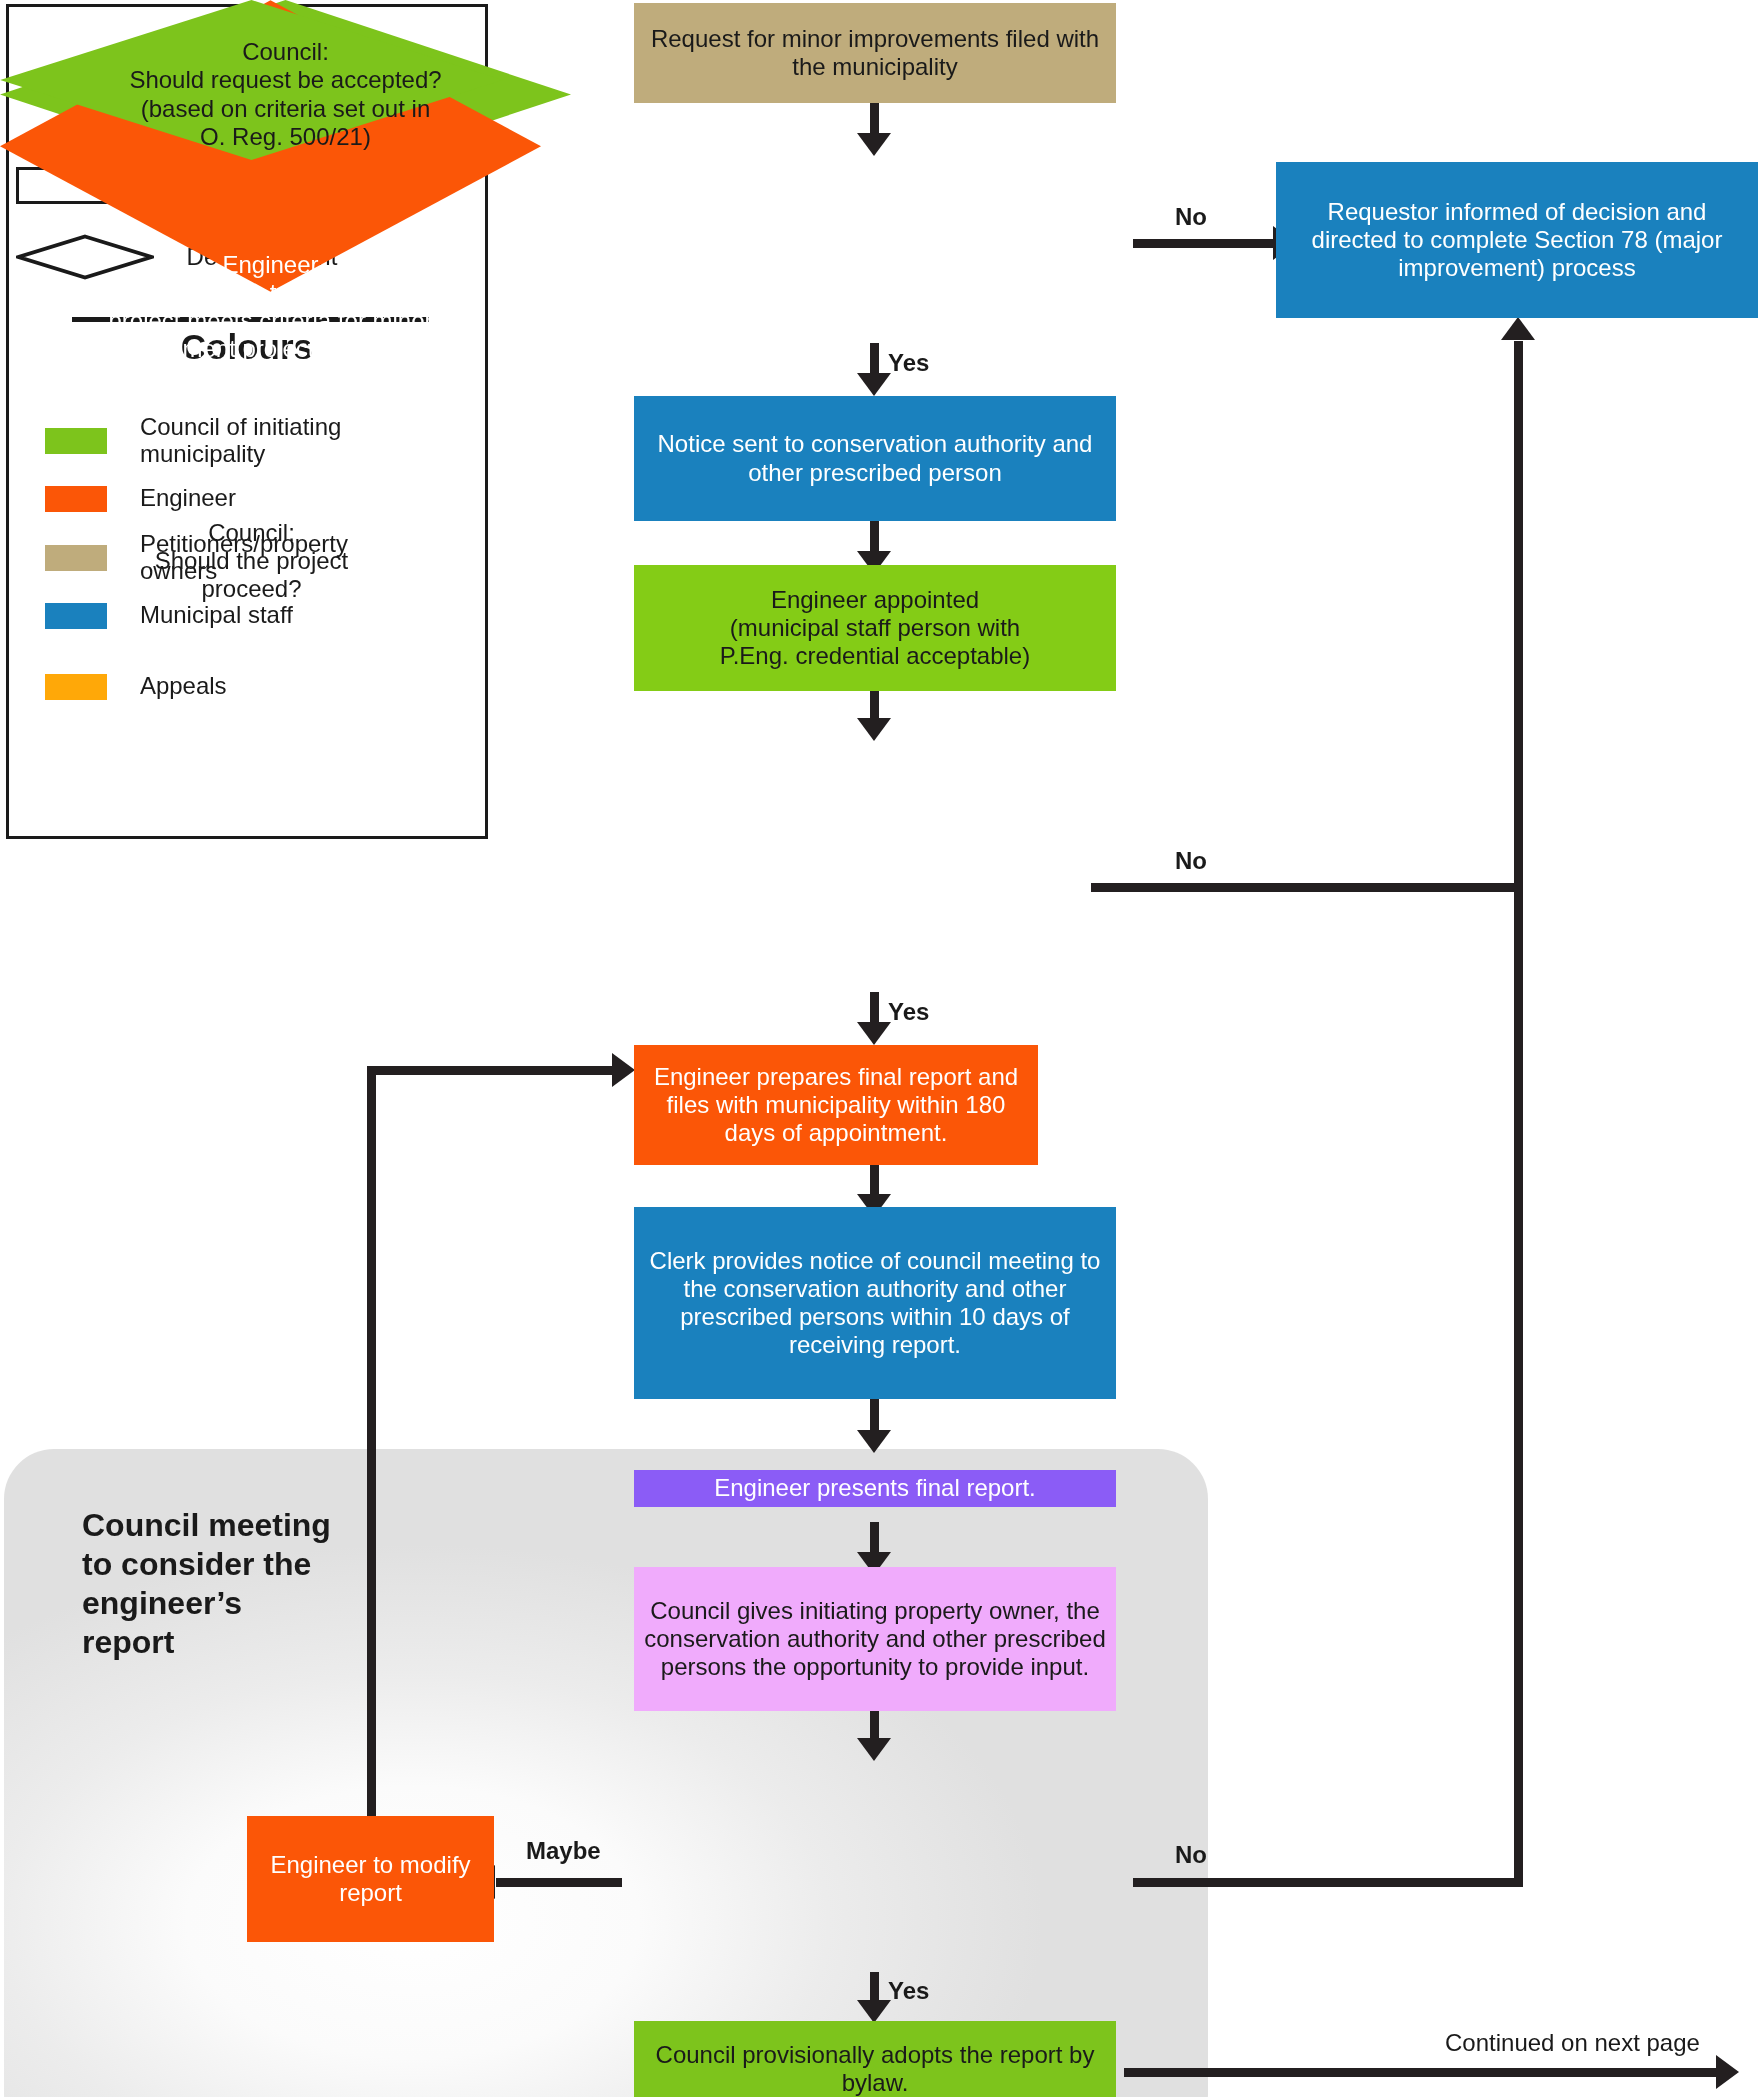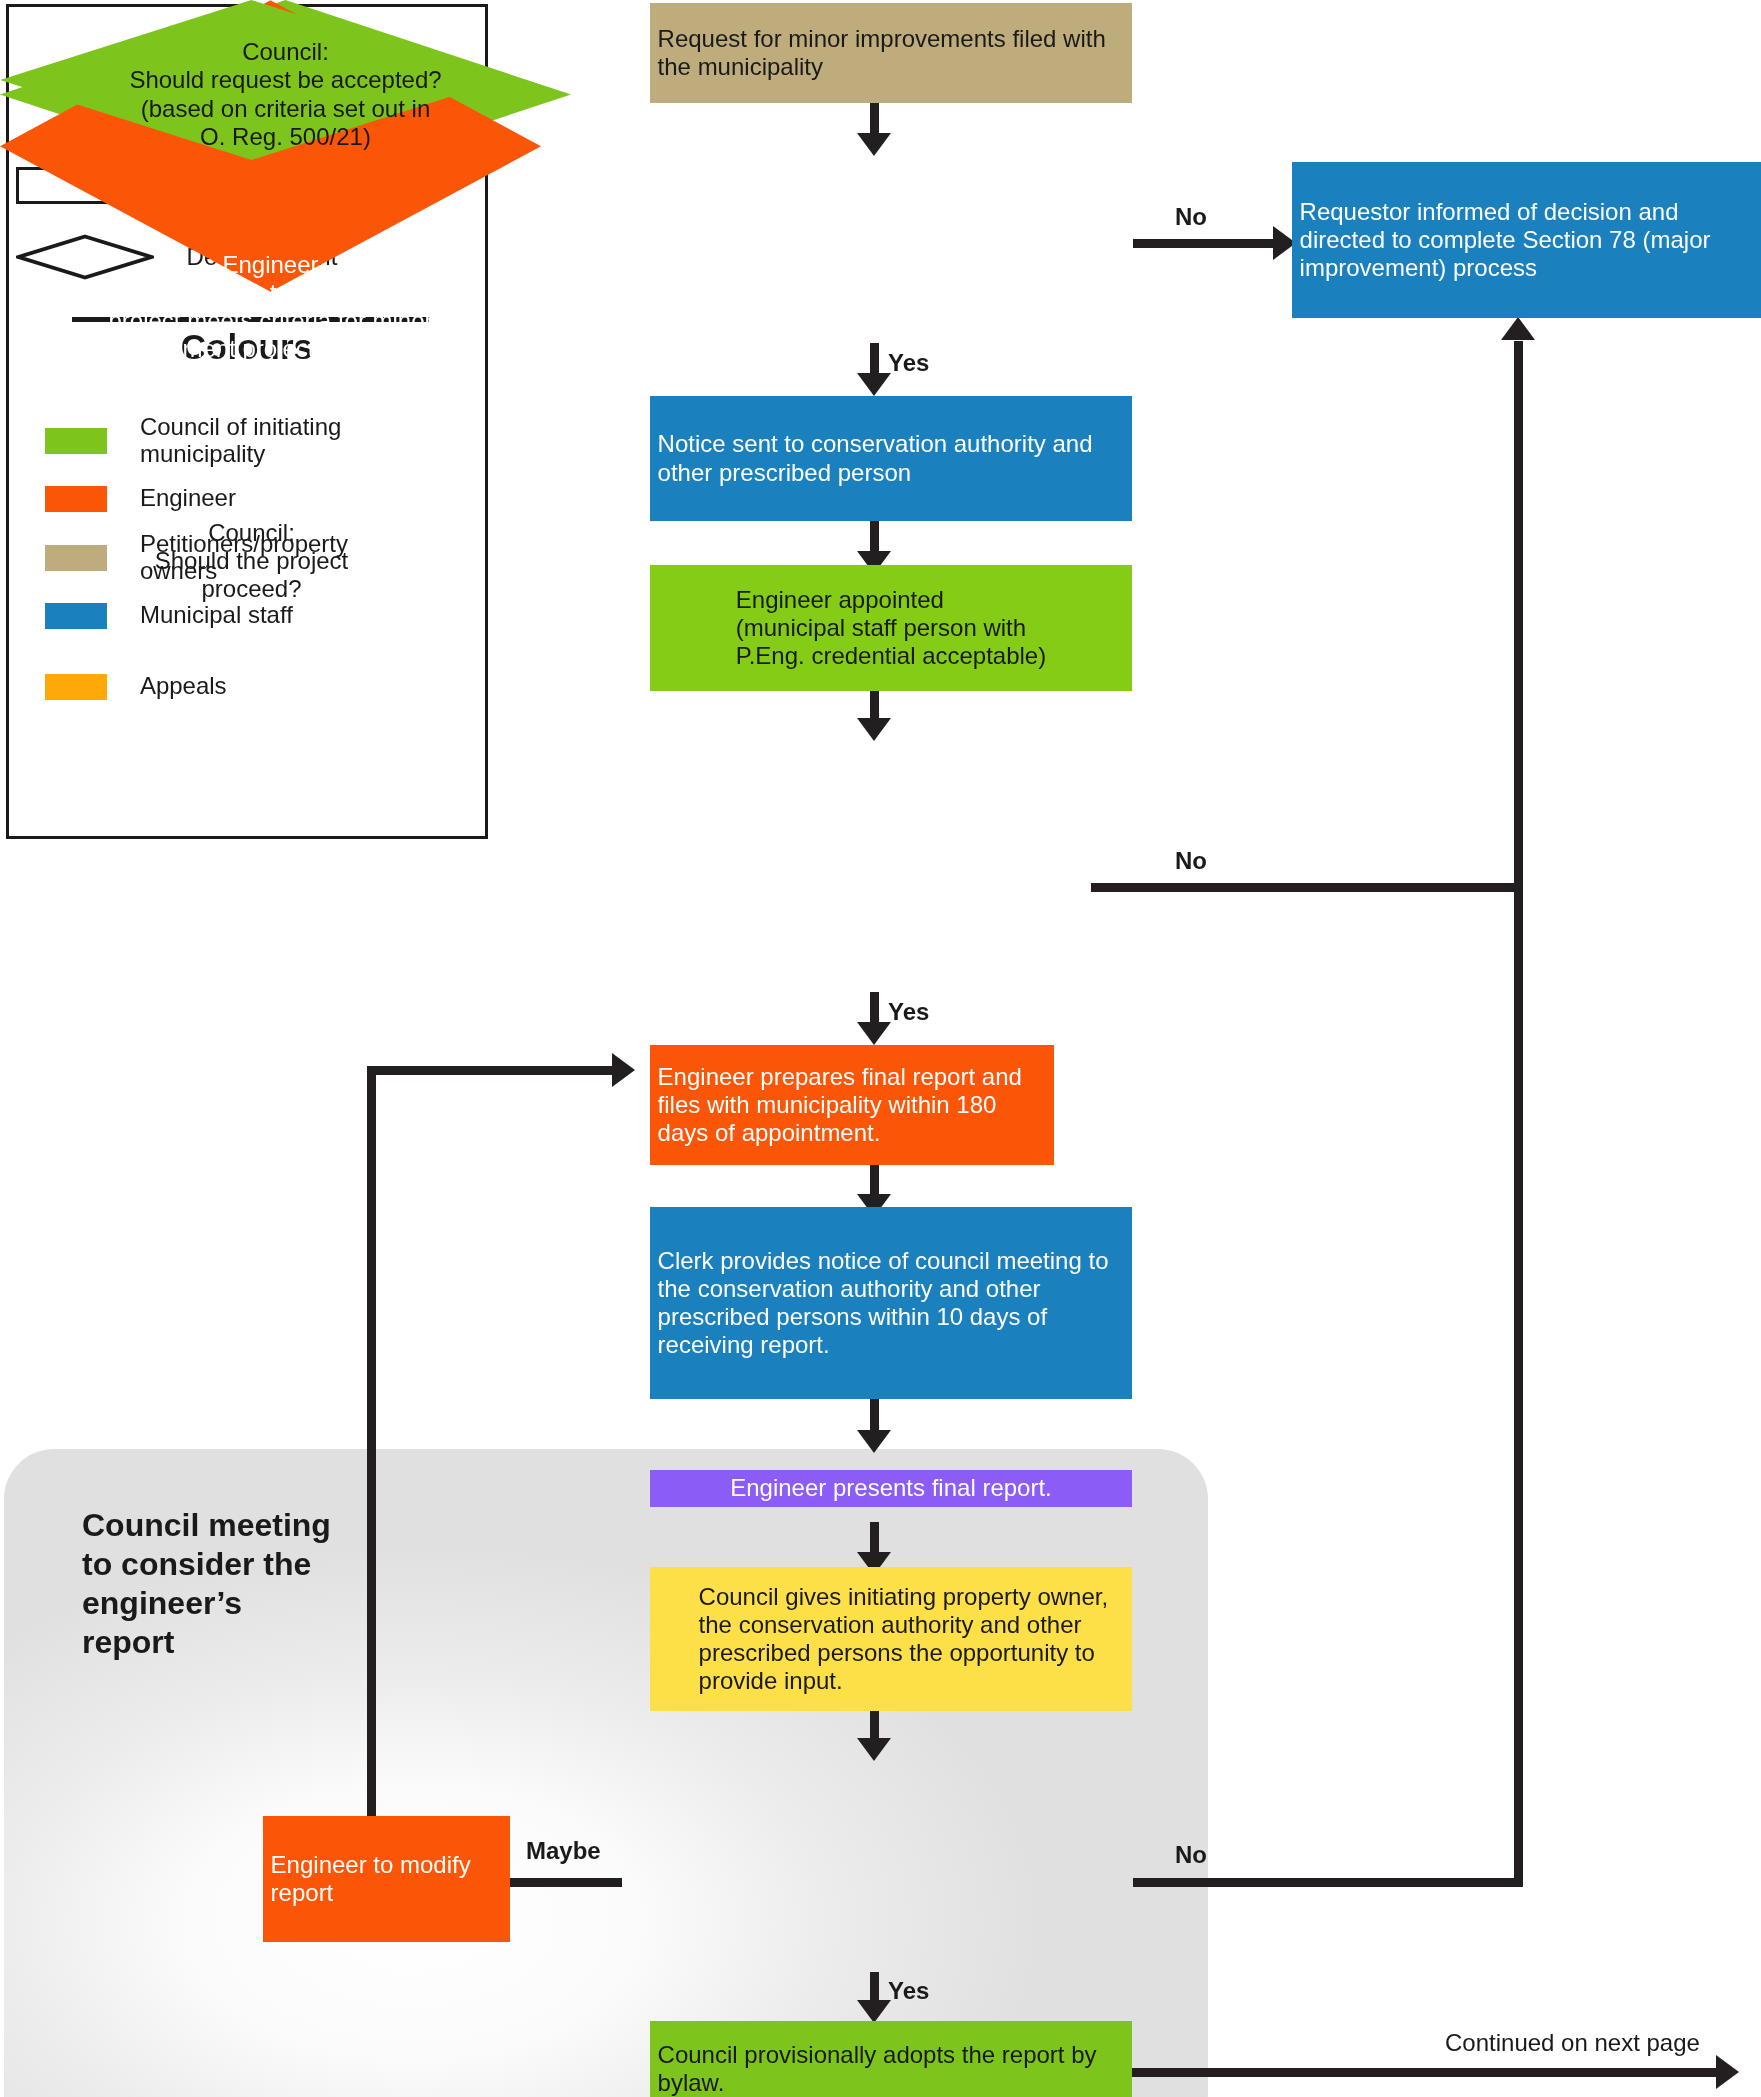--- a/index.html
+++ b/index.html
@@ -20,21 +20,21 @@
   .swatch{width:62px;height:26px;}
   .sw-label{font-size:24px;color:#1a1a1a;margin-left:33px;line-height:1.12;max-width:268px;}
 
   
   .panel{position:absolute;border-radius:50px;
          background:radial-gradient(ellipse 629px 378px at 34% 68%, #ffffff 0%, #fbfbfb 36%, #ececec 66%, #e0e0e0 100%);}
   .panel-label{position:absolute;font-size:32px;font-weight:bold;color:#1a1a1a;line-height:1.22;}
 
   
   .node{position:absolute;box-sizing:border-box;display:flex;align-items:center;
-        justify-content:center;text-align:left;line-height:1.17;margin-left:16px;}
+        justify-content:center;text-align:center;line-height:1.17;}
   .node .txt{padding:0 7.6px;}
   .rectnode{font-size:24px;}
   .diamond{display:flex;align-items:center;justify-content:center;text-align:center;}
   .diamond .dtxt{position:relative;z-index:2;font-size:24px;line-height:1.17;}
 
   
   .ln{position:absolute;background:#231f20;}
   .arrow{position:absolute;width:0;height:0;}
   .ar-down{border-left:17.6px solid transparent;border-right:17.6px solid transparent;border-top:23.5px solid #231f20;}
   .ar-up{border-left:17.6px solid transparent;border-right:17.6px solid transparent;border-bottom:23.5px solid #231f20;}
@@ -199,21 +199,21 @@
   </div>
 
   <div class="node rectnode" style="left:634px;top:1207px;width:482px;height:192px;background:#1A81BE;color:#fff;">
     <div class="txt">Clerk provides notice of council meeting to the conservation authority and other prescribed persons within 10 days of receiving report.</div>
   </div>
 
   <div class="node rectnode" style="left:634px;top:1470px;width:482px;height:37px;background:#8b5cf6;color:#fff;">
     <div class="txt">Engineer presents final report.</div>
   </div>
 
-  <div class="node rectnode" style="left:634px;top:1567px;width:482px;height:144px;background:#fde047;color:#1a1a1a;padding-left:41px;">
+  <div class="node rectnode" style="left:634px;top:1567px;width:482px;height:144px;background:#f0abfc;color:#1a1a1a;">
     <div class="txt">Council gives initiating property owner, the conservation authority and other prescribed persons the opportunity to provide input.</div>
   </div>
 
   <div class="diamond" style="left:619px;top:1799px;width:503px;height:160px;">
     <svg style="position:absolute;left:0;top:0;" width="503" height="160" viewBox="0 0 1200 382">
       <polygon points="600,0 1200,191 600,382 0,191" fill="#7DC41C"></polygon>
     </svg>
     <div class="dtxt" style="color:#1a1a1a;white-space:pre-line;">Council:
 Should the project
 proceed?</div>

